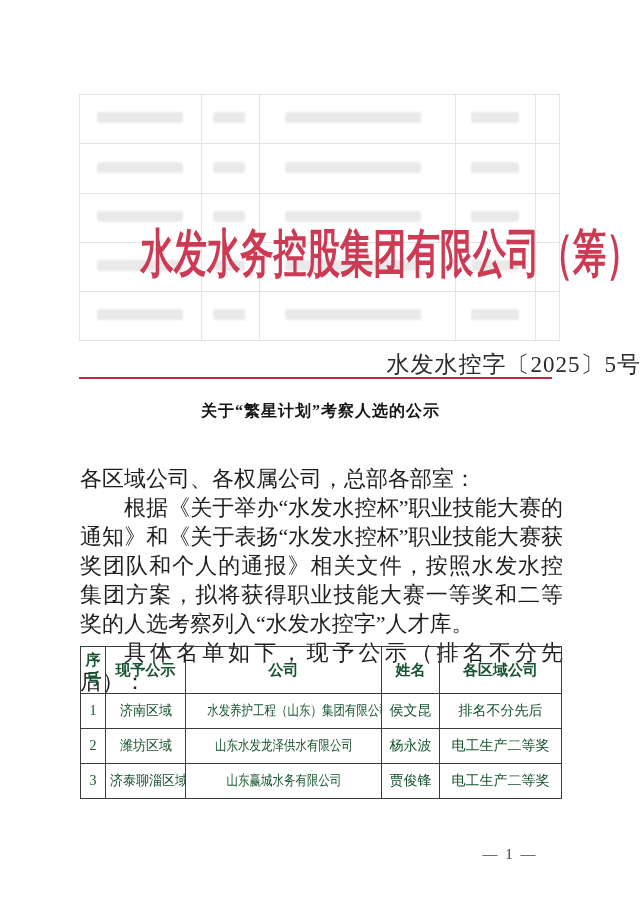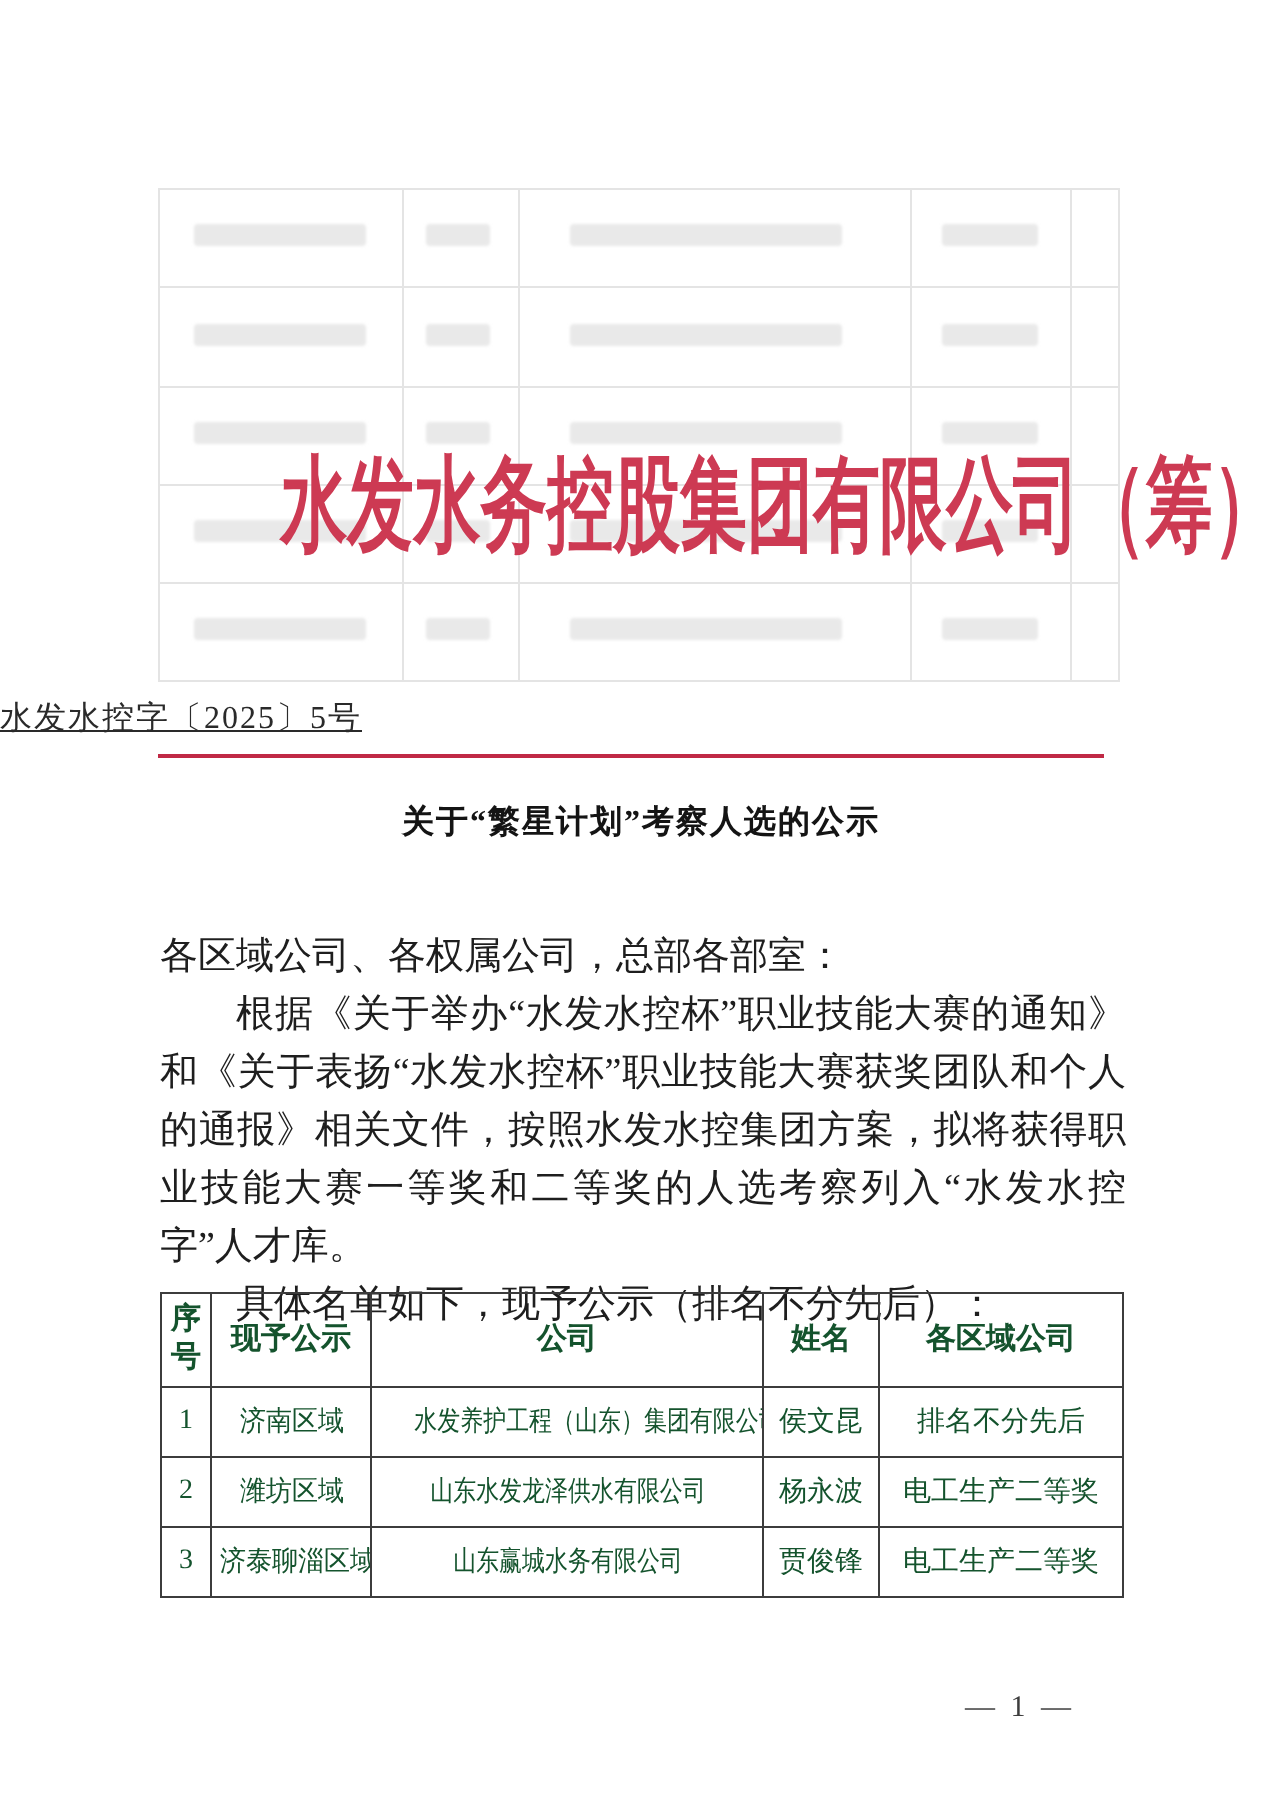--- a/index.html
+++ b/index.html
@@ -20,37 +20,37 @@
   }
   .letterhead-inner{
     display:inline-block;
     font-size:52px;font-weight:bold;color:#cd3a53;
     transform:scaleX(0.64);transform-origin:center;
     letter-spacing:0px;white-space:nowrap;
   }
   
   .doc-number{
     position:absolute;top:349px;left:0;width:641px;
-    text-align:left;font-size:16px;color:#2a2a2a;letter-spacing:1px;text-decoration:underline;
+    text-align:right;font-size:23px;color:#2a2a2a;letter-spacing:1px;
   }
   
   .red-rule{
     position:absolute;top:377px;left:79px;width:473px;height:2px;
     background:#c02945;
   }
   
   .notice-title{
     position:absolute;top:401px;left:0;width:641px;
     text-align:center;font-size:16px;font-weight:bold;color:#141414;
     letter-spacing:1px;
   }
   
   .body-text{
     position:absolute;top:464px;left:80px;width:483px;
-    font-size:19px;line-height:29px;color:#1e1e1e;
+    font-size:22px;line-height:29px;color:#1e1e1e;
     text-align:justify;
   }
   .body-text p{margin:0;}
   .indent{text-indent:2em;}
   
   table.roster{
     position:absolute;top:646px;left:80px;
     border-collapse:collapse;table-layout:fixed;width:481px;
     font-size:14px;color:#14532d;
   }

